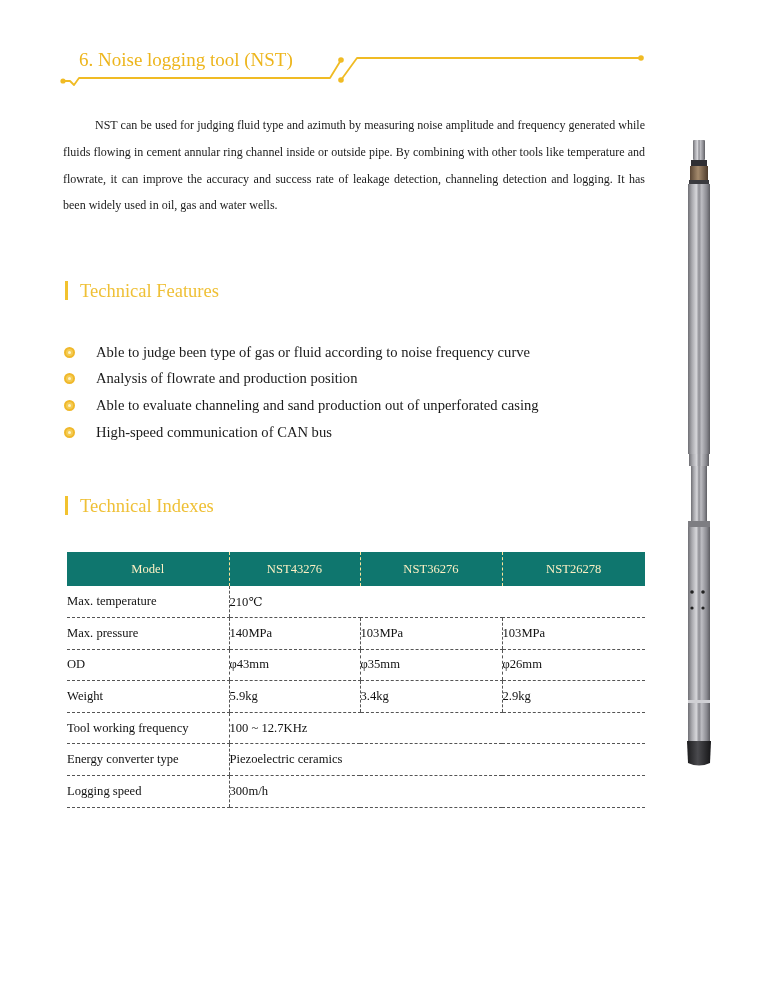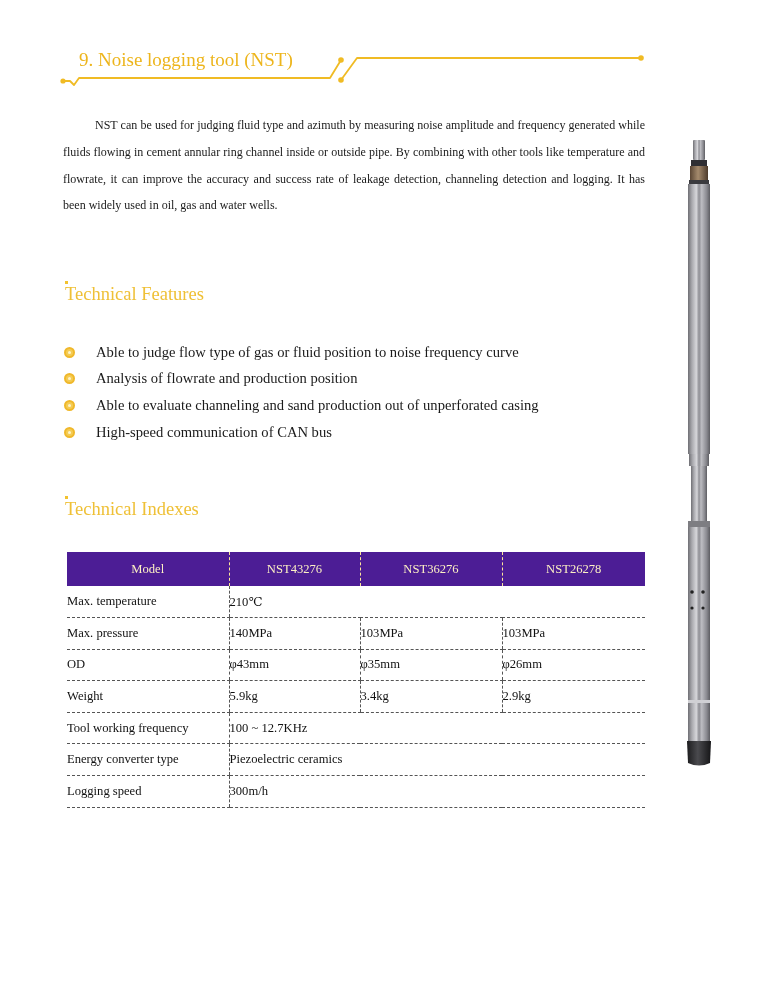--- a/index.html
+++ b/index.html
@@ -11,21 +11,21 @@
     .page-title {
       position: absolute; left: 21px; top: 9px;
       font-size: 19px; color: #edb51c; letter-spacing: 0; white-space: nowrap;
     }
 
     .intro {
       position: absolute; left: 63px; top: 112px; width: 582px;
       font-size: 12px; line-height: 26.8px; text-align: justify; text-indent: 32px;
     }
 
-    .section-head { position: absolute; left: 65px; height: 24px; display: flex; align-items: flex-start; flex-direction: column; }
+    .section-head { position: absolute; left: 65px; height: 24px; display: flex; align-items: flex-start; }
     .section-bar { width: 3px; height: 19px; background: #f2c22e; margin-right: 12px; }
     .section-title { font-size: 18.5px; color: #efc036; white-space: nowrap; }
     #features-head { top: 281px; }
     #indexes-head { top: 496px; }
 
     .feature-list { position: absolute; left: 64px; top: 339px; list-style: none; }
     .feature-item { height: 26.6px; display: flex; align-items: center; }
     .bullet {
       width: 11px; height: 11px; border-radius: 50%;
       background: #f4cc55; border: 2px solid #f0b82a; margin-right: 21px; position: relative; flex: 0 0 auto;
@@ -35,21 +35,21 @@
 
     .spec-table {
       position: absolute; left: 67px; top: 552px; width: 578px;
       border-collapse: collapse; table-layout: fixed; font-size: 12.6px;
     }
     .spec-table col.c0 { width: 162px; }
     .spec-table col.c1 { width: 131px; }
     .spec-table col.c2 { width: 142px; }
     .spec-table col.c3 { width: 143px; }
     .spec-table th {
-      background: #4c1d95; color: #fdf0c4; font-weight: normal; height: 34px; text-align: center;
+      background: #0f766e; color: #fdf0c4; font-weight: normal; height: 34px; text-align: center;
       border-left: 1px dashed #fde59a;
     }
     .spec-table th:first-child { border-left: none; }
     .spec-table td {
       height: 31.6px; text-align: left; color: #111;
       border-bottom: 1px dashed #555; border-left: 1px dashed #555;
     }
     .spec-table td:first-child { border-left: none; }
 
     .tool-image { position: absolute; left: 683px; top: 138px; }
@@ -63,34 +63,34 @@
       <path d="M5 41 L12 41 L16 45 L21 38 L272 38 L283 20"></path>
       <path d="M283 40 L299 18 L583 18"></path>
     </g>
     <g fill="#f0bb24">
       <circle cx="5" cy="41" r="2.6"></circle>
       <circle cx="283" cy="20" r="2.8"></circle>
       <circle cx="283" cy="40" r="2.8"></circle>
       <circle cx="583" cy="18" r="2.8"></circle>
     </g>
   </svg>
-  <div class="page-title">9. Noise logging tool (NST)</div>
+  <div class="page-title">6. Noise logging tool (NST)</div>
 </div>
 
 <p class="intro">NST can be used for judging fluid type and azimuth by measuring noise amplitude and frequency generated while fluids flowing in cement annular ring channel inside or outside pipe. By combining with other tools like  temperature and flowrate, it can improve the accuracy and success rate of leakage detection, channeling detection and logging. It has been widely used in oil, gas and water wells.</p>
 
 <div class="section-head" id="features-head">
   <span class="section-bar"></span>
   <span class="section-title">Technical Features</span>
 </div>
 
 <ul class="feature-list">
   <li class="feature-item">
     <span class="bullet"></span>
-    <span class="feature-text">Able to judge flow type of gas or fluid position to noise frequency curve</span>
+    <span class="feature-text">Able to judge been type of gas or fluid according to noise frequency curve</span>
   </li>
   <li class="feature-item">
     <span class="bullet"></span>
     <span class="feature-text">Analysis of flowrate and production position</span>
   </li>
   <li class="feature-item">
     <span class="bullet"></span>
     <span class="feature-text">Able to evaluate channeling and sand production out of unperforated casing</span>
   </li>
   <li class="feature-item">

